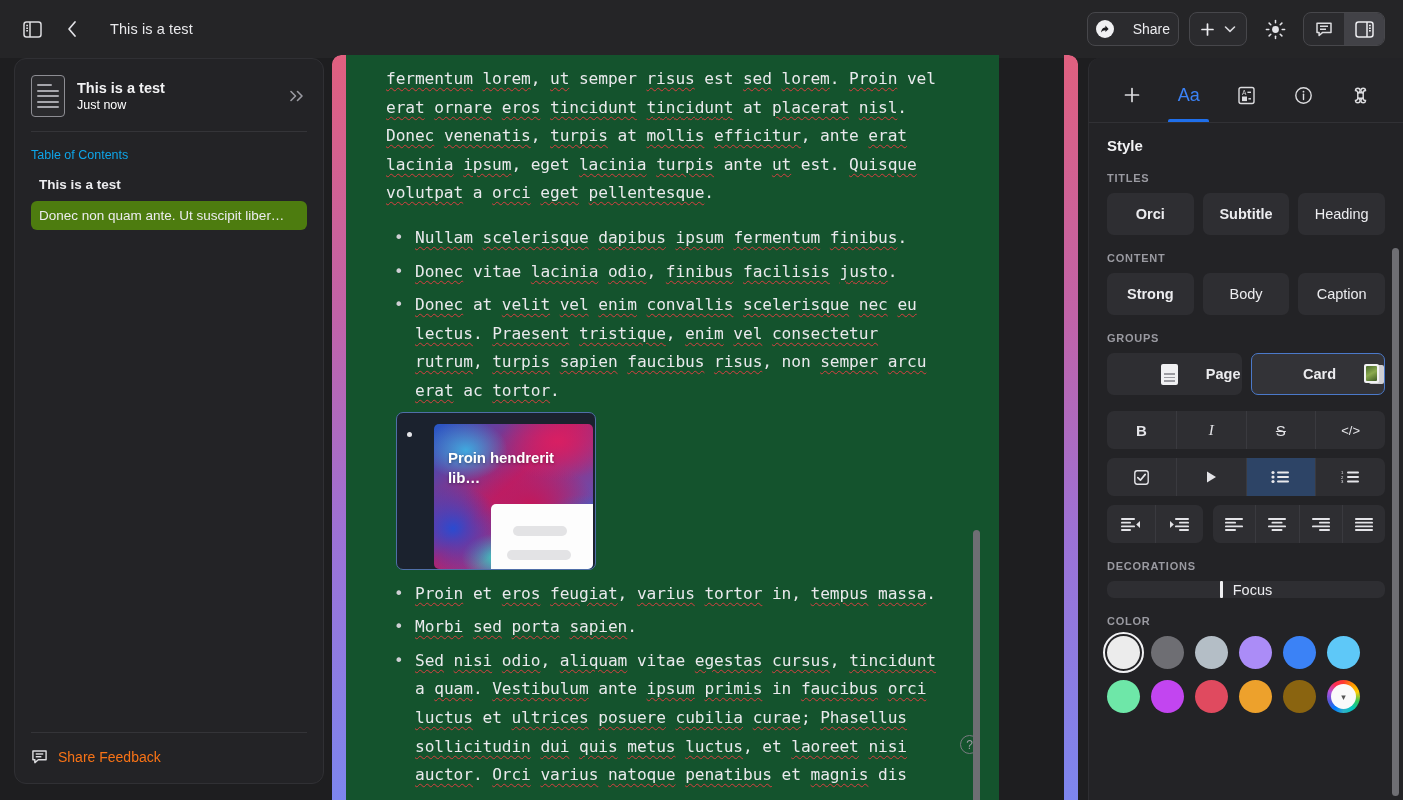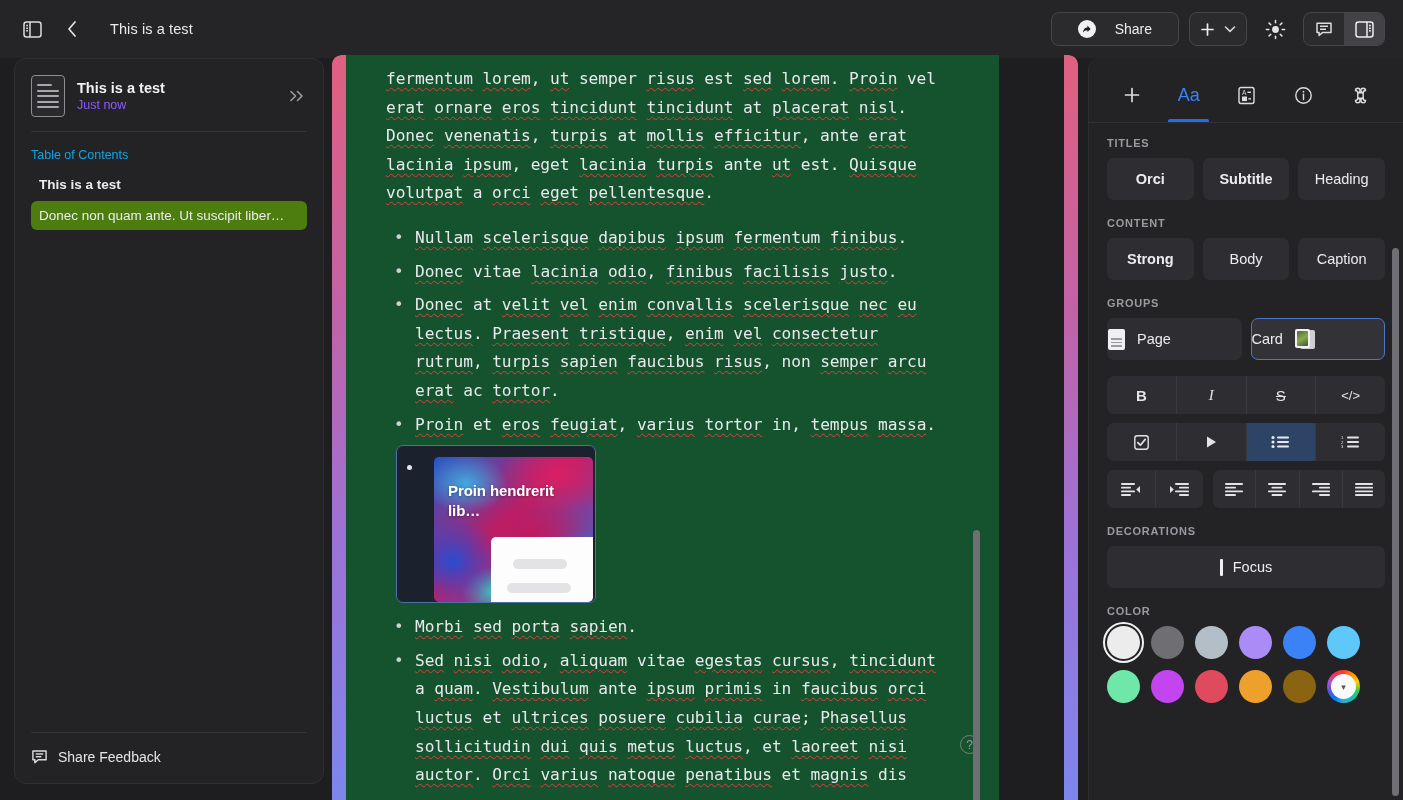--- a/index.html
+++ b/index.html
@@ -22,21 +22,21 @@
   .tb-right { margin-left: auto; display: flex; align-items: center; gap: 10px; padding-right: 18px; }
   .icon-btn {
     width: 36px; height: 34px; display: flex; align-items: center; justify-content: center;
     border-radius: 6px; cursor: pointer; color: #dcdcdf;
   }
   .doc-title {
     font-size: 14.5px; color: #e9e9ec; margin-left: 16px; letter-spacing: .1px;
   }
   .pill-btn {
     height: 34px; display: flex; align-items: center; gap: 19px;
-    padding: 0 26px; border: 1px solid #47474b; border-radius: 8px;
+    padding: 0 8px; border: 1px solid #47474b; border-radius: 8px;
     background: #2b2b2e; font-size: 14px; color: #ececef; cursor: pointer;
   }
   .pill-btn.plus { padding: 0 10px; gap: 9px; }
   .seg-group {
     display: flex; border: 1px solid #47474b; border-radius: 8px; overflow: hidden;
     background: #2b2b2e; height: 34px;
   }
   .seg {
     width: 40px; height: 100%; display: flex; align-items: center; justify-content: center;
     cursor: pointer; color: #dcdcdf;
@@ -57,21 +57,21 @@
   .sb-head { display: flex; align-items: center; padding: 16px 14px 12px 16px; gap: 12px; }
   .sb-doc-icon {
     width: 34px; height: 42px; border: 1.6px solid #8d8d93; border-radius: 4px;
     display: flex; flex-direction: column; justify-content: center; gap: 3.5px;
     padding: 0 5px; flex: 0 0 auto; background: #2a2a2d;
   }
   .sb-doc-icon i { display: block; height: 2px; background: #a6a6ac; border-radius: 1px; }
   .sb-doc-icon i:nth-child(1) { width: 70%; }
   .sb-head-txt { display: flex; flex-direction: column; gap: 2px; flex: 1; min-width: 0; }
   .sb-title { font-size: 14.5px; font-weight: 700; color: #f2f2f4; }
-  .sb-sub { font-size: 12.5px; color: #8b5cf6; }
+  .sb-sub { font-size: 12.5px; color: #ffffff; }
   .sb-chevrons { color: #9a9aa1; font-size: 17px; padding: 0 4px; cursor: pointer; }
   .sb-divider { height: 1px; background: #343438; margin: 2px 16px 0 16px; }
   .toc-label {
     font-size: 12.5px; color: #0ea5e9; padding: 16px 16px 8px 16px;
   }
   .toc-list { padding: 0 16px; display: flex; flex-direction: column; gap: 2px; }
   .toc-item {
     font-size: 13.5px; color: #ececef; padding: 7px 8px; border-radius: 6px;
     white-space: nowrap; overflow: hidden; text-overflow: ellipsis; cursor: pointer;
   }
@@ -82,21 +82,21 @@
     width: 13px; height: 16px; border: 1.3px solid #aeaeb4; border-radius: 2px;
     display: flex; flex-direction: column; justify-content: center; gap: 1.5px; padding: 0 2px;
     flex: 0 0 auto;
   }
   .toc-mini-doc i { height: 1.3px; background: #aeaeb4; display: block; }
   .toc-mini-doc i:first-child { width: 65%; }
   .sb-foot { margin-top: auto; }
   .sb-foot-div { height: 1px; background: #343438; margin: 0 16px; }
   .sb-feedback {
     display: flex; align-items: flex-end; gap: 10px; padding: 16px 16px 18px 16px;
-    font-size: 14px; color: #e5e5e5; cursor: pointer;
+    font-size: 14px; color: #f97316; cursor: pointer;
   }
 
   
   .editor-wrap {
     position: absolute; left: 332px; top: 55px; width: 746px; height: 745px;
     border-radius: 9px 9px 0 0; overflow: hidden;
   }
   .grad-strip {
     position: absolute; top: 0; width: 14px; height: 100%;
     background: linear-gradient(180deg, #e0607f 0%, #c163a8 35%, #9c72d6 65%, #7d86ee 100%);
@@ -194,21 +194,21 @@
   }
   .rp-sec.first { margin-top: 0; }
   .btn-row { display: flex; gap: 9px; }
   .opt-btn {
     flex: 1; height: 42px; background: #2e2e32; border-radius: 7px;
     display: flex; align-items: center; justify-content: center; gap: 8px;
     font-size: 14.5px; color: #ececef; cursor: pointer; border: 1px solid transparent;
   }
   .opt-btn.bold { font-weight: 700; }
   .opt-btn.sel { border-color: #4b79c9; background: #333337; }
-  .opt-btn.grp { justify-content: flex-start; gap: 12px; }
+  .opt-btn.grp { justify-content: flex-end; gap: 28px; font-weight: bold; }
   .pg-icon {
     width: 17px; height: 21px; background: #f0f0f2; border-radius: 2px;
     display: flex; flex-direction: column; justify-content: flex-end; gap: 2px; padding: 0 3px 3px 3px;
   }
   .pg-icon i { height: 1.5px; background: #9b9ba1; display: block; }
   .card-icon { position: relative; width: 20px; height: 21px; }
   .card-icon .bk {
     position: absolute; right: 0; top: 1px; width: 15px; height: 19px;
     background: #cfcfd3; border-radius: 2px;
   }
@@ -226,21 +226,21 @@
   }
   .tool {
     flex: 1; display: flex; align-items: center; justify-content: center;
     color: #e4e4e8; cursor: pointer; border-right: 1px solid #3a3a3f; font-size: 15px;
   }
   .tool:last-child { border-right: none; }
   .tool.on { background: #2d4466; }
   .split-rows { display: flex; gap: 10px; }
   .tool-row.sm { width: 96px; margin-bottom: 0; }
   .tool-row.lg { flex: 1; margin-bottom: 0; }
-  .deco-row { display: flex; gap: 9px; }
+  .deco-row { display: flex; gap: 9px; flex-direction: column; }
   .deco-btn {
     flex: 1; height: 42px; background: #2e2e32; border-radius: 7px;
     display: flex; align-items: center; justify-content: center; gap: 10px;
     font-size: 14.5px; color: #ececef; cursor: pointer;
   }
   .focus-bar { width: 3px; height: 17px; background: #f0f0f2; border-radius: 1px; }
   .block-pill {
     background: #4a4a50; border-radius: 6px; padding: 6px 26px; font-size: 14.5px; color: #f1f1f4;
   }
   .swatches { display: flex; flex-wrap: wrap; gap: 11px; margin-top: 3px; }
@@ -388,33 +388,33 @@
 
   <div class="editor-wrap">
     <div class="grad-strip grad-left"></div>
     <div class="grad-strip grad-right"></div>
     <div class="editor">
       <div class="doc-p"><span class="sp">fermentum</span><span> </span><span class="sp">lorem</span><span>, </span><span class="sp">ut</span><span> semper </span><span class="sp">risus</span><span> est </span><span class="sp">sed</span><span> </span><span class="sp">lorem</span><span>. </span><span class="sp">Proin</span><span> vel </span><span class="sp">erat</span><span> </span><span class="sp">ornare</span><span> </span><span class="sp">eros</span><span> </span><span class="sp">tincidunt</span><span> </span><span class="sp">tincidunt</span><span> at </span><span class="sp">placerat</span><span> </span><span class="sp">nisl</span><span>. </span><span class="sp">Donec</span><span> </span><span class="sp">venenatis</span><span>, </span><span class="sp">turpis</span><span> at </span><span class="sp">mollis</span><span> </span><span class="sp">efficitur</span><span>, ante </span><span class="sp">erat</span><span> </span><span class="sp">lacinia</span><span> </span><span class="sp">ipsum</span><span>, eget </span><span class="sp">lacinia</span><span> </span><span class="sp">turpis</span><span> ante </span><span class="sp">ut</span><span> est. </span><span class="sp">Quisque</span><span> </span><span class="sp">volutpat</span><span> a </span><span class="sp">orci</span><span> </span><span class="sp">eget</span><span> </span><span class="sp">pellentesque</span><span>.</span></div>
       <ul class="doc-ul">
         <li class="doc-li"><span class="sp">Nullam</span><span> </span><span class="sp">scelerisque</span><span> </span><span class="sp">dapibus</span><span> </span><span class="sp">ipsum</span><span> </span><span class="sp">fermentum</span><span> </span><span class="sp">finibus</span><span>.</span></li>
         <li class="doc-li"><span class="sp">Donec</span><span> vitae </span><span class="sp">lacinia</span><span> </span><span class="sp">odio</span><span>, </span><span class="sp">finibus</span><span> </span><span class="sp">facilisis</span><span> </span><span class="sp">justo</span><span>.</span></li>
         <li class="doc-li"><span class="sp">Donec</span><span> at </span><span class="sp">velit</span><span> </span><span class="sp">vel</span><span> </span><span class="sp">enim</span><span> </span><span class="sp">convallis</span><span> </span><span class="sp">scelerisque</span><span> </span><span class="sp">nec</span><span> </span><span class="sp">eu</span><span> </span><span class="sp">lectus</span><span>. </span><span class="sp">Praesent</span><span> </span><span class="sp">tristique</span><span>, </span><span class="sp">enim</span><span> </span><span class="sp">vel</span><span> </span><span class="sp">consectetur</span><span> </span><span class="sp">rutrum</span><span>, </span><span class="sp">turpis</span><span> </span><span class="sp">sapien</span><span> </span><span class="sp">faucibus</span><span> </span><span class="sp">risus</span><span>, non </span><span class="sp">semper</span><span> </span><span class="sp">arcu</span><span> </span><span class="sp">erat</span><span> ac </span><span class="sp">tortor</span><span>.</span></li>
-        <li class="doc-li"><span class="sp">Proin</span><span> et </span><span class="sp">eros</span><span> </span><span class="sp">feugiat</span><span>, </span><span class="sp">varius</span><span> </span><span class="sp">tortor</span><span> in, </span><span class="sp">tempus</span><span> </span><span class="sp">massa</span><span>.</span></li>
         <li class="doc-li" style="list-style:none;padding-left:0;">
           <div class="card-embed">
             <span class="cb-dot"></span>
             <div class="card-thumb">
               <div class="card-thumb-title">Proin hendrerit lib…</div>
               <div class="card-white">
                 <i></i>
                   <i></i>
               </div>
             </div>
           </div>
         </li>
+        <li class="doc-li"><span class="sp">Proin</span><span> et </span><span class="sp">eros</span><span> </span><span class="sp">feugiat</span><span>, </span><span class="sp">varius</span><span> </span><span class="sp">tortor</span><span> in, </span><span class="sp">tempus</span><span> </span><span class="sp">massa</span><span>.</span></li>
         <li class="doc-li"><span class="sp">Morbi</span><span> </span><span class="sp">sed</span><span> </span><span class="sp">porta</span><span> </span><span class="sp">sapien</span><span>.</span></li>
         <li class="doc-li"><span class="sp">Sed</span><span> </span><span class="sp">nisi</span><span> </span><span class="sp">odio</span><span>, </span><span class="sp">aliquam</span><span> vitae </span><span class="sp">egestas</span><span> </span><span class="sp">cursus</span><span>, </span><span class="sp">tincidunt</span><span> a </span><span class="sp">quam</span><span>. </span><span class="sp">Vestibulum</span><span> ante </span><span class="sp">ipsum</span><span> </span><span class="sp">primis</span><span> in </span><span class="sp">faucibus</span><span> </span><span class="sp">orci</span><span> </span><span class="sp">luctus</span><span> et </span><span class="sp">ultrices</span><span> </span><span class="sp">posuere</span><span> </span><span class="sp">cubilia</span><span> </span><span class="sp">curae</span><span>; </span><span class="sp">Phasellus</span><span> </span><span class="sp">sollicitudin</span><span> </span><span class="sp">dui</span><span> </span><span class="sp">quis</span><span> </span><span class="sp">metus</span><span> </span><span class="sp">luctus</span><span>, et </span><span class="sp">laoreet</span><span> </span><span class="sp">nisi</span><span> </span><span class="sp">auctor</span><span>. </span><span class="sp">Orci</span><span> </span><span class="sp">varius</span><span> </span><span class="sp">natoque</span><span> </span><span class="sp">penatibus</span><span> et </span><span class="sp">magnis</span><span> dis</span></li>
       </ul>
       <div class="help-icon">?</div>
       <div class="ed-scroll"></div>
     </div>
   </div>
 
   <div class="rpanel">
     <div class="rp-tabs">
@@ -448,20 +448,21 @@
           <path d="M6.8 6.8 h5.4 v5.4 h-5.4 Z"></path>
           <path d="M6.8 6.8 a2.3 2.3 0 1 0 -2.3 -2.3 a2.3 2.3 0 0 1 2.3 2.3 Z"></path>
           <path d="M12.2 6.8 a2.3 2.3 0 1 1 2.3 -2.3 a2.3 2.3 0 0 0 -2.3 2.3 Z"></path>
           <path d="M6.8 12.2 a2.3 2.3 0 1 1 -2.3 2.3 a2.3 2.3 0 0 0 2.3 -2.3 Z"></path>
           <path d="M12.2 12.2 a2.3 2.3 0 1 0 2.3 2.3 a2.3 2.3 0 0 1 -2.3 -2.3 Z"></path>
         </svg>
       </div>
     </div>
 
     <div class="rp-body">
+      <div class="rp-h1">Style</div>
 
       <div class="rp-sec first">TITLES</div>
       <div class="btn-row">
         <div class="opt-btn bold">Orci</div>
         <div class="opt-btn bold">Subtitle</div>
         <div class="opt-btn">Heading</div>
       </div>
 
       <div class="rp-sec">CONTENT</div>
       <div class="btn-row">

